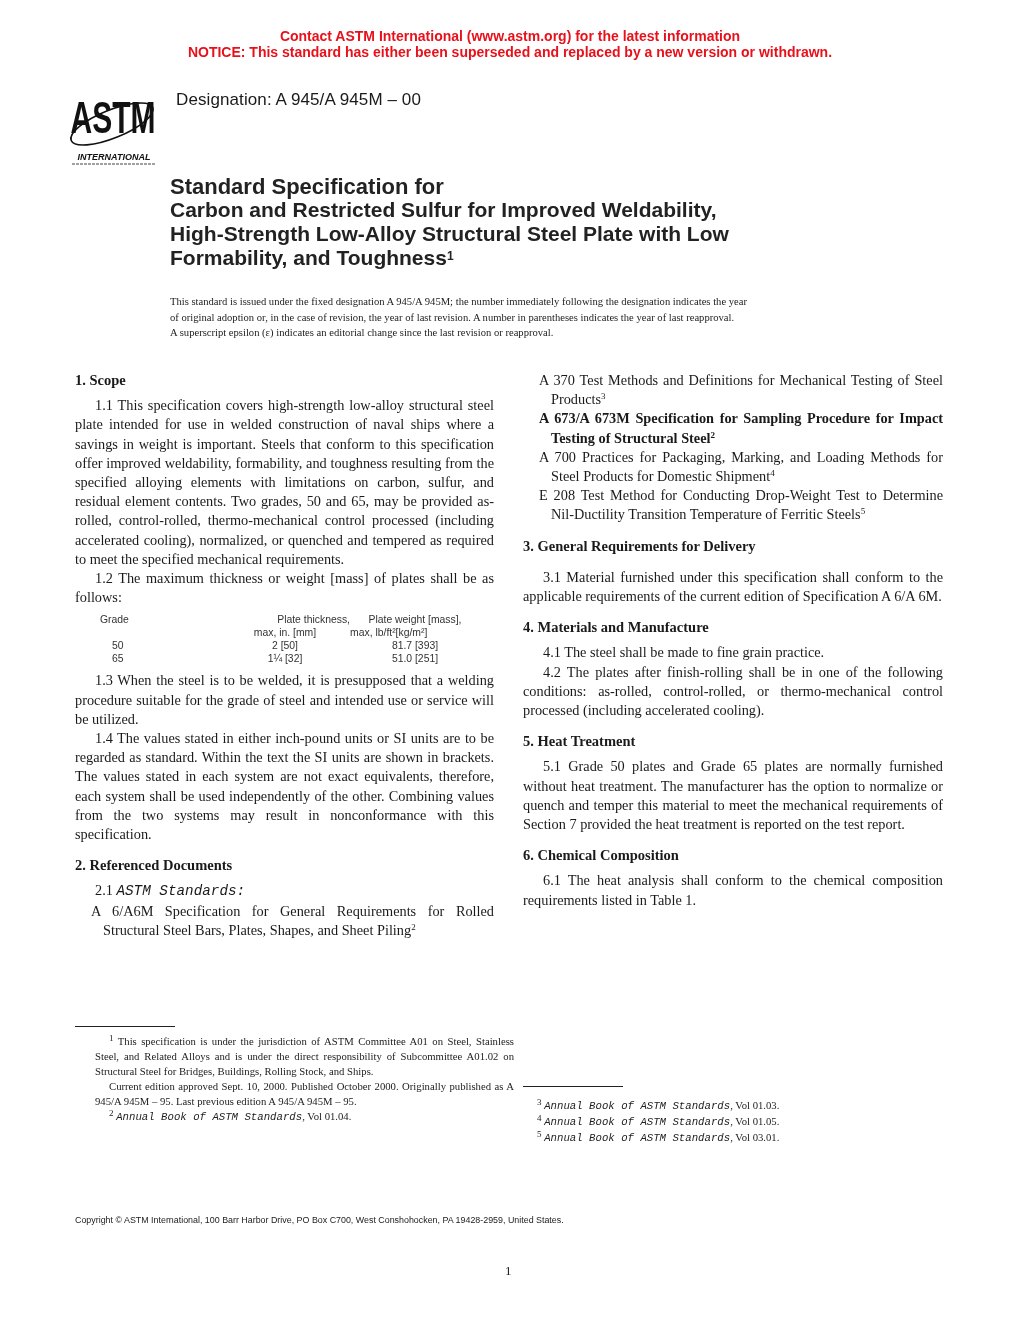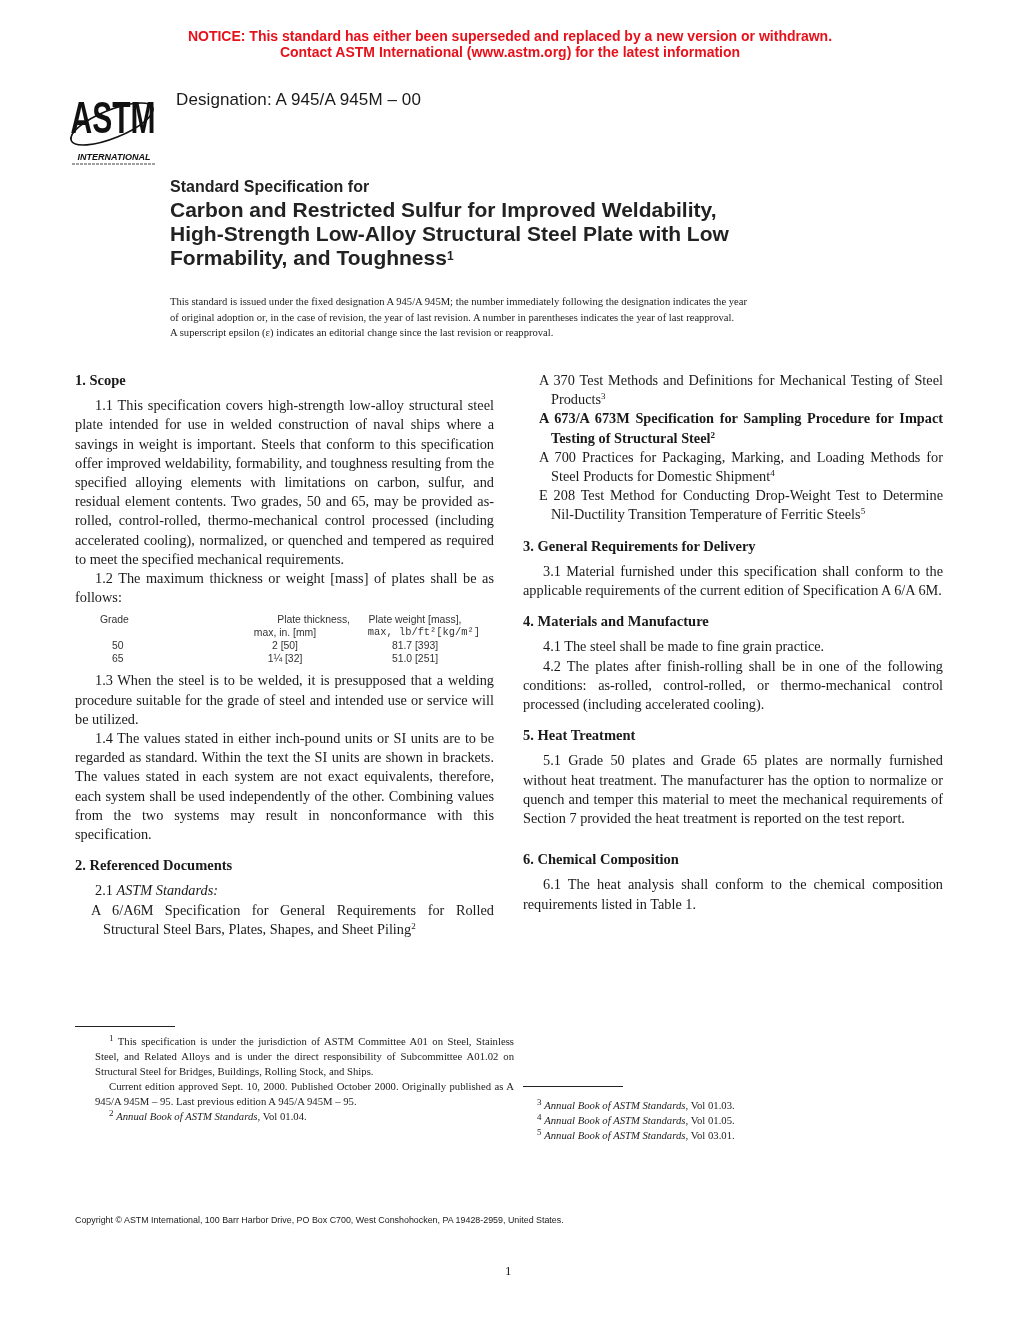--- a/index.html
+++ b/index.html
@@ -2,49 +2,49 @@
 <html><head>
 <meta charset="utf-8">
 <style>
   html, body { margin:0; padding:0; background:#ffffff; }
   body { width:1020px; height:1320px; position:relative; overflow:hidden; color:#1a1a1a; }
   .abs { position:absolute; }
   .notice { left:0; width:1020px; top:28px; text-align:center; color:#e8101a; font-family:"Liberation Sans", sans-serif; font-weight:bold; font-size:14px; line-height:16px; }
   .logo { left:66px; top:84px; width:96px; height:84px; }
   .designation { left:176px; top:90px; font-family:"Liberation Sans", sans-serif; font-size:17px; letter-spacing:0.1px; }
   .title { left:170px; top:176px; font-family:"Liberation Sans", sans-serif; font-weight:bold; color:#222; }
-  .title .l1 { font-size:16px; line-height:22px; }
+  .title .l1 { font-size:22px; line-height:22px; }
   .title .l2 { font-size:21px; line-height:24px; }
   .title sup { font-size:12px; vertical-align:top; position:relative; top:-2px; }
   .issued { left:170px; top:294px; width:706px; font-family:"Liberation Serif", serif; font-size:10.6px; line-height:15.5px; color:#222; }
   .issued p { margin:0; }
   .col { font-family:"Liberation Serif", serif; font-size:14.3px; line-height:19.2px; color:#1a1a1a; text-align:justify; }
   .col p { margin:0; }
   .col .ind { text-indent:20px; }
   .left { left:75px; width:419px; }
   .right { left:523px; width:420px; }
   .h { font-weight:bold; font-size:14.5px; margin:0; }
   .ref { padding-left:12px; text-indent:-12px; margin:0; }
   sup.fn { font-size:9px; vertical-align:top; position:relative; top:-3px; }
   .tbl { font-family:"Liberation Sans", sans-serif; font-size:10.4px; line-height:13px; color:#333; }
   .tbl td { padding:0; vertical-align:top; }
   .fnline { height:1px; background:#222; width:100px; }
   .fns { font-family:"Liberation Serif", serif; font-size:10.7px; line-height:15px; color:#222; text-align:justify; }
   .fns p { margin:0; }
   .fns .ind { text-indent:14px; }
-  .it { font-style:italic; }
+  .it { font-style:italic;font-family:Liberation Mono, monospace; }
   .copyright { left:75px; top:1215px; font-family:"Liberation Sans", sans-serif; font-size:8.9px; color:#222; }
   .pagenum { left:505px; top:1263px; font-family:"Liberation Serif", serif; font-size:13px; color:#222; }
 </style>
 </head>
 <body>
 
 <div class="abs notice">
+  <div>Contact ASTM International (www.astm.org) for the latest information</div>
   <div>NOTICE: This standard has either been superseded and replaced by a new version or withdrawn.</div>
-  <div>Contact ASTM International (www.astm.org) for the latest information</div>
 </div>
 
 <div class="abs logo">
   <svg width="96" height="84" viewBox="0 0 96 84">
     <ellipse cx="46" cy="40" rx="44" ry="14" fill="none" stroke="#111" stroke-width="1.6" transform="rotate(-22 46 40)"></ellipse>
     <text x="47" y="50" text-anchor="middle" font-family="Liberation Sans, sans-serif" font-weight="bold" font-size="30" fill="#111" transform="scale(1,1.5) translate(0,-17)">ASTM</text>
     <text x="48" y="76" text-anchor="middle" font-family="Liberation Sans, sans-serif" font-weight="bold" font-style="italic" font-size="9" fill="#111">INTERNATIONAL</text>
     <line x1="6" y1="80" x2="90" y2="80" stroke="#111" stroke-width="0.8" stroke-dasharray="3,1"></line>
   </svg>
 </div>
@@ -72,21 +72,21 @@
   <table class="tbl" style="margin:6px 0 6px 25px; border-collapse:collapse;">
     <tbody>
         <tr>
       <td style="width:120px; text-align:left;">Grade</td>
       <td style="width:130px; text-align:right;">Plate thickness,</td>
       <td style="width:130px; text-align:center;">Plate weight [mass],</td>
     </tr>
     <tr>
       <td></td>
       <td style="text-align:center;">max, in. [mm]</td>
-      <td style="text-align:right;font-family:Liberation Mono, monospace;">max, lb/ft²[kg/m²]</td>
+      <td style="text-align:left;">max, lb/ft²[kg/m²]</td>
     </tr>
     <tr>
       <td style="padding-left:12px;">50</td>
       <td style="text-align:center;">2 [50]</td>
       <td style="text-align:center;">81.7 [393]</td>
     </tr>
     <tr>
       <td style="padding-left:12px;">65</td>
       <td style="text-align:center;">1¼  [32]</td>
       <td style="text-align:center;">51.0 [251]</td>
@@ -109,30 +109,30 @@
   <p class="ind"><sup class="fn">2</sup> <span class="it">Annual Book of ASTM Standards</span><span>, Vol 01.04.</span></p>
 </div>
 
 <div class="abs col right" style="top:371px;">
   <p class="ref" style="margin-left:16px;"><span>A 370  Test Methods and Definitions for Mechanical Testing of Steel Products</span><sup class="fn">3</sup></p>
   <p class="ref" style="margin-left:16px;font-weight:bold;"><span>A 673/A 673M Specification for Sampling Procedure for Impact Testing of Structural Steel</span><sup class="fn">2</sup></p>
   <p class="ref" style="margin-left:16px;"><span>A 700 Practices for Packaging, Marking, and Loading Methods for Steel Products for Domestic Shipment</span><sup class="fn">4</sup></p>
   <p class="ref" style="margin-left:16px;"><span>E 208 Test Method for Conducting Drop-Weight Test to Determine Nil-Ductility Transition Temperature of Ferritic Steels</span><sup class="fn">5</sup></p>
 
   <p class="h" style="margin-top:12px;">3.  General Requirements for Delivery</p>
-  <p class="ind" style="margin-top:6px;">3.1 Material furnished under this specification shall conform to the applicable requirements of the current edition of Specification A 6/A 6M.</p>
+  <p class="ind" style="margin-top:12px;">3.1 Material furnished under this specification shall conform to the applicable requirements of the current edition of Specification A 6/A 6M.</p>
 
   <p class="h" style="margin-top:12px;">4.  Materials and Manufacture</p>
   <p class="ind" style="margin-top:6px;">4.1  The steel shall be made to fine grain practice.</p>
   <p class="ind">4.2 The plates after finish-rolling shall be in one of the following conditions: as-rolled, control-rolled, or thermo-mechanical control processed (including accelerated cooling).</p>
 
   <p class="h" style="margin-top:12px;">5.  Heat Treatment</p>
   <p class="ind" style="margin-top:6px;">5.1 Grade 50 plates and Grade 65 plates are normally furnished without heat treatment. The manufacturer has the option to normalize or quench and temper this material to meet the mechanical requirements of Section 7 provided the heat treatment is reported on the test report.</p>
 
-  <p class="h" style="margin-top:22px;">6.  Chemical Composition</p>
+  <p class="h" style="margin-top:12px;">6.  Chemical Composition</p>
   <p class="ind" style="margin-top:6px;">6.1 The heat analysis shall conform to the chemical composition requirements listed in Table 1.</p>
 </div>
 
 <div class="abs fnline" style="left:523px; top:1086px;"></div>
 <div class="abs fns" style="left:523px; top:1098px; width:420px;">
   <p class="ind"><sup class="fn">3</sup> <span class="it">Annual Book of ASTM Standards</span><span>, Vol 01.03.</span></p>
   <p class="ind"><sup class="fn">4</sup> <span class="it">Annual Book of ASTM Standards</span><span>, Vol 01.05.</span></p>
   <p class="ind"><sup class="fn">5</sup> <span class="it">Annual Book of ASTM Standards</span><span>, Vol 03.01.</span></p>
 </div>
 

